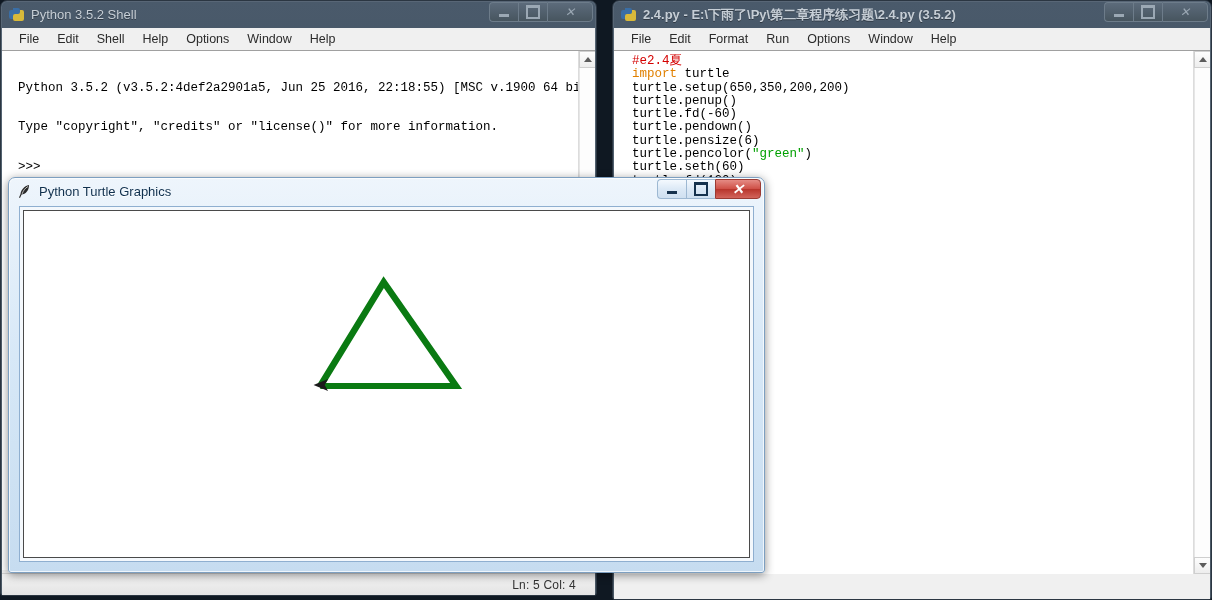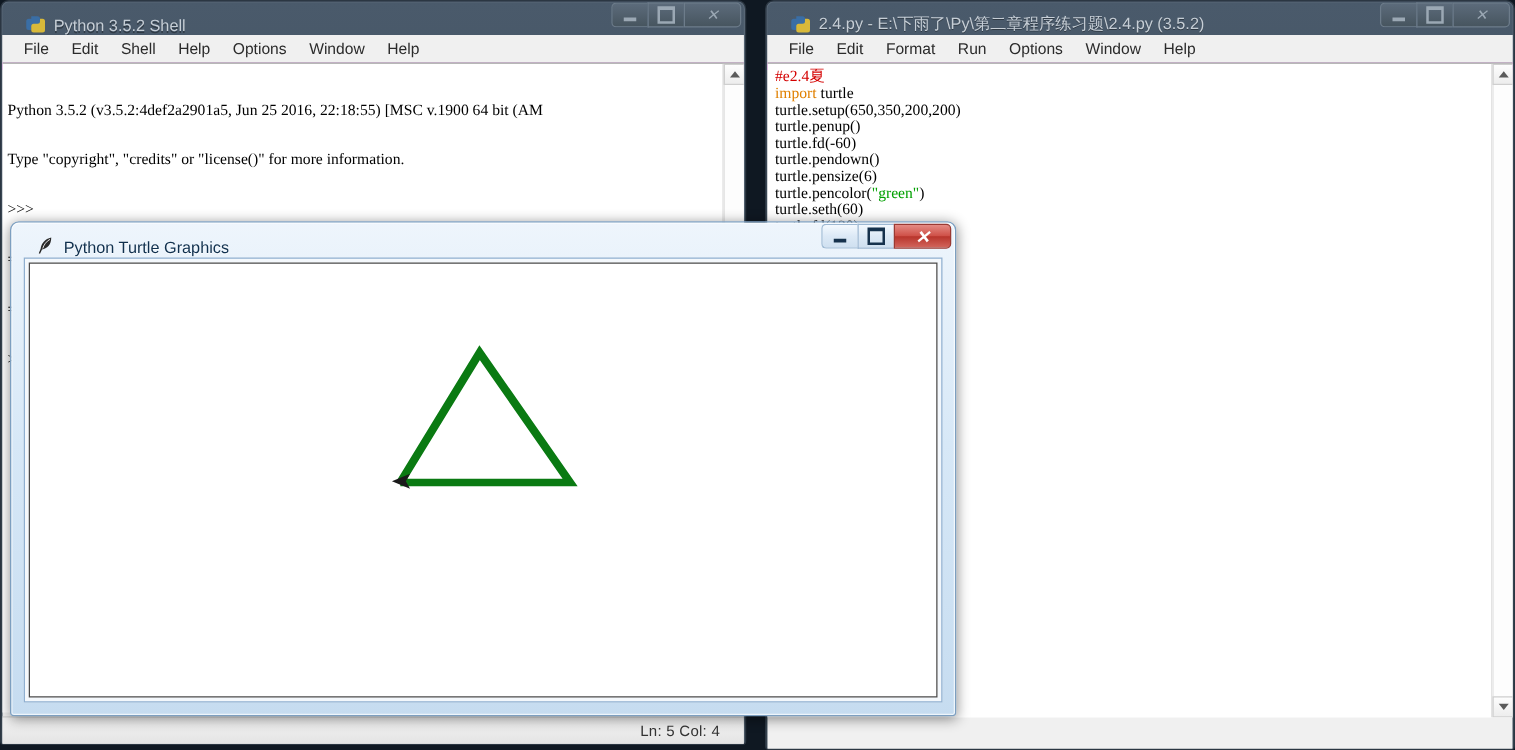--- a/index.html
+++ b/index.html
@@ -20,22 +20,22 @@
     box-shadow:0 0 0 1px rgba(255,255,255,.08) inset;
   }
   .win-frame-active{
     background:linear-gradient(180deg,#eef5fc 0%,#d7e8f7 45%,#c6dcf0 100%);
     border:1px solid #7d9fc0;
     border-radius:7px 7px 3px 3px;
     box-shadow:0 0 0 1px rgba(255,255,255,.7) inset, 0 2px 10px rgba(0,0,0,.45);
   }
 
   .titlebar{
-    height:27px;display:flex;align-items:flex-end;
-    padding-left:7px;position:relative;margin-left:12px;
+    height:27px;display:flex;align-items:center;
+    padding-left:7px;position:relative;
   }
   .titlebar.active{height:27px;}
   .title-ico{width:17px;height:17px;margin-right:6px;flex:0 0 17px;position:relative;}
   .title-text{
     font-size:13px;white-space:nowrap;overflow:hidden;
     font-family:"Liberation Sans", sans-serif;
   }
   .title-text.inactive{color:#c6ced6;text-shadow:0 1px 0 rgba(0,0,0,.35);}
   .title-text.active{color:#10304e;text-shadow:0 1px 0 rgba(255,255,255,.85);}
 
@@ -82,24 +82,25 @@
     font-size:12.5px;color:#2b2b2b;padding:2px 9px;cursor:default;
     font-family:"Liberation Sans", sans-serif;
   }
 
   .codearea{
     background:#ffffff;position:absolute;left:0;right:0;bottom:0;
     overflow:hidden;box-sizing:border-box;
     border-top:1px solid #a0a0a0;
   }
   .codetext{
-    font-family:Liberation Serif, serif;
+    font-family:Liberation Mono, monospace;
     font-size:12.5px;line-height:13.3px;
     white-space:pre;color:#000;
     padding:4px 4px 0 4px;
+    margin-left:12px;
   }
   .codetext .ln{display:block;height:13.3px;}
   .c-comment{color:#d40000;}
   .c-kw{color:#e08000;}
   .c-str{color:#00a000;}
 
   
   .vscroll{
     position:absolute;top:0;bottom:0;right:0;width:17px;
     background:#f6f6f6;border-left:1px solid #dcdcdc;
@@ -212,21 +213,21 @@
 
 <div class="win win-frame-inactive" id="editor-window" style="left:612px;top:0px;width:600px;height:600px;">
 
   <div class="titlebar">
     <span class="title-ico">
       <svg class="feather" viewBox="0 0 17 17" xmlns="http://www.w3.org/2000/svg">
         <path d="M5 2 h5 a2 2 0 0 1 2 2 v3 a2 2 0 0 1 -2 2 H7 a2 2 0 0 0 -2 2 v2 H3 a2 2 0 0 1 -2 -2 V6 a2 2 0 0 1 2 -2 h2z" fill="#3a6ea5"></path>
         <path d="M12 15 H7 a2 2 0 0 1 -2 -2 v-3 a2 2 0 0 1 2 -2 h3 a2 2 0 0 0 2 -2 V4 h2 a2 2 0 0 1 2 2 v7 a2 2 0 0 1 -2 2h-2z" fill="#d8b93a"></path>
       </svg>
     </span>
-    <span class="title-text inactive" style="max-width:440px;">2.4.py - E:\下雨了\Py\第二章程序练习题\2.4.py (3.5.2)</span>
+    <span class="title-text inactive" style="max-width:440px;font-weight:bold;">2.4.py - E:\下雨了\Py\第二章程序练习题\2.4.py (3.5.2)</span>
     <span class="capbtns inactive">
       <span class="capbtn">
         <i class="cap-glyph">
             <i class="min-glyph"></i>
           </i>
       </span>
       <span class="capbtn">
         <i class="cap-glyph">
             <i class="max-glyph"></i>
           </i>

